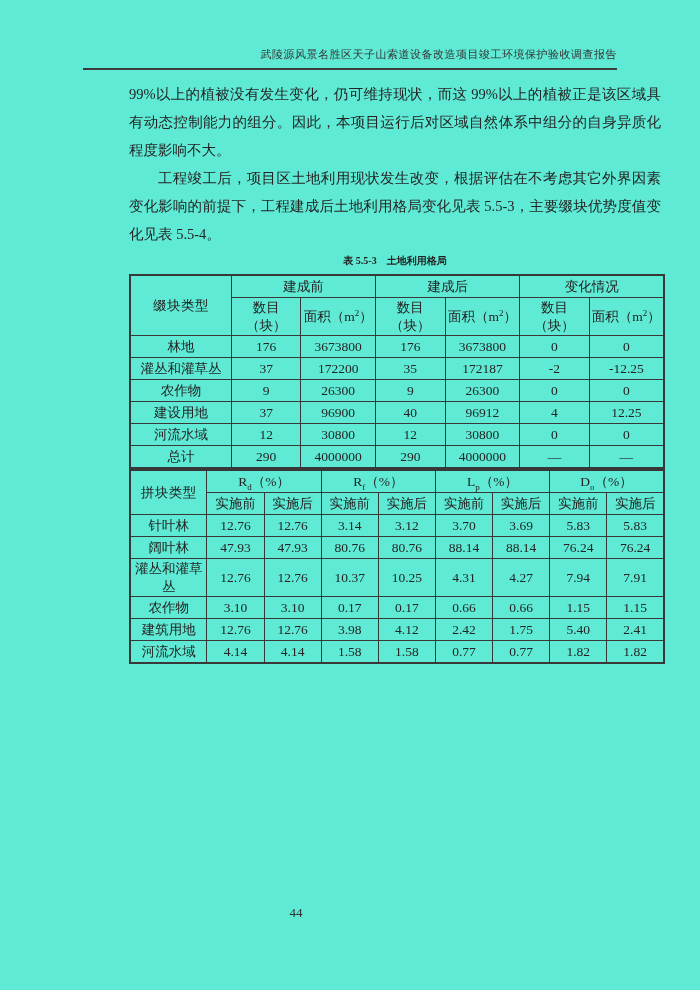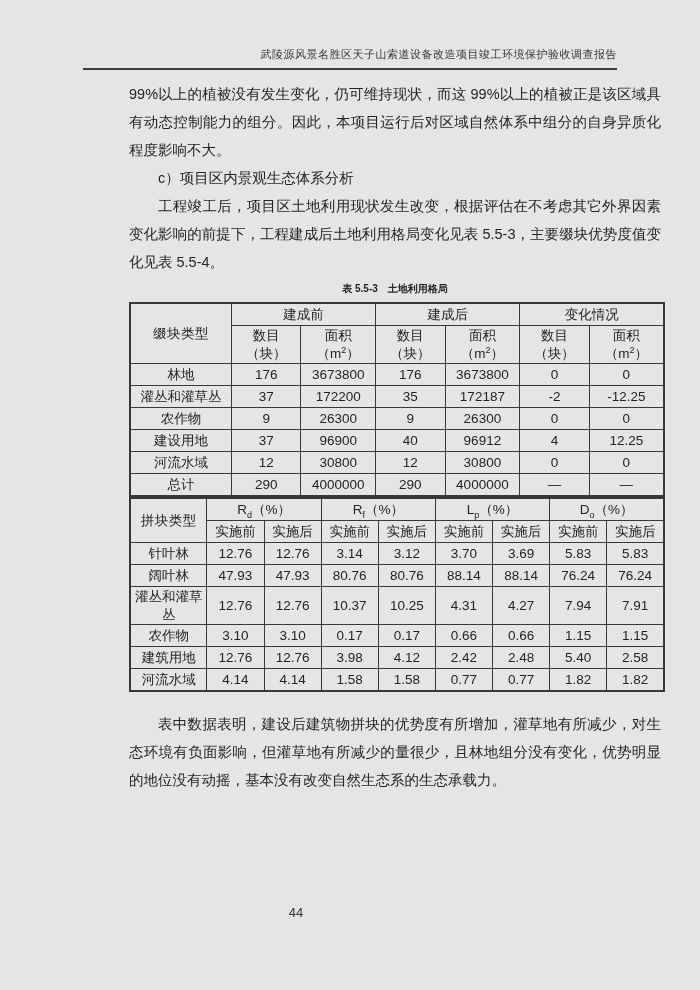--- a/index.html
+++ b/index.html
@@ -1,19 +1,19 @@
 <!DOCTYPE html>
 <html><head>
 <meta charset="utf-8">
 <style>
   html,body { margin:0; padding:0; }
   body { width:700px; height:990px; background:#ffffff; }
   .page {
-    position:relative; width:700px; height:990px; background:#e5e5e5;
-    font-family:Liberation Sans, sans-serif; color:#242424;
+    position:relative; width:700px; height:990px; background:#5eead4;
+    font-family:Liberation Serif, serif; color:#242424;
     overflow:hidden;
   }
   .header-title {
     position:absolute; top:47px; right:83px;
     font-size:11px; color:#353535; letter-spacing:0.5px; white-space:nowrap;
   }
   .header-rule {
     position:absolute; top:68px; left:83px; width:534px; height:2px;
     background:#3c3c3c;
   }
@@ -51,21 +51,20 @@
 <body>
 
 <div class="page">
 
   <div class="header-title">武陵源风景名胜区天子山索道设备改造项目竣工环境保护验收调查报告</div>
   <div class="header-rule"></div>
 
   <div class="content">
 
     <p>99%以上的植被没有发生变化，仍可维持现状，而这 99%以上的植被正是该区域具有动态控制能力的组分。因此，本项目运行后对区域自然体系中组分的自身异质化程度影响不大。</p>
-    <p class="indent">c）项目区内景观生态体系分析</p>
     <p class="indent">工程竣工后，项目区土地利用现状发生改变，根据评估在不考虑其它外界因素变化影响的前提下，工程建成后土地利用格局变化见表 5.5-3，主要缀块优势度值变化见表 5.5-4。</p>
 
     <p class="table-title tt1">表 5.5-3　土地利用格局</p>
 
     <table class="doc">
       <colgroup>
         <col style="width:19%">
           <col style="width:13%">
           <col style="width:14%">
         <col style="width:13%">
@@ -220,37 +219,36 @@
         <td>1.15</td>
         <td>1.15</td>
       </tr>
       <tr>
         <td>建筑用地</td>
         <td>12.76</td>
         <td>12.76</td>
         <td>3.98</td>
         <td>4.12</td>
         <td>2.42</td>
-        <td>2.48</td>
+        <td>1.75</td>
         <td>5.40</td>
-        <td>2.58</td>
+        <td>2.41</td>
       </tr>
       <tr>
         <td>河流水域</td>
         <td>4.14</td>
         <td>4.14</td>
         <td>1.58</td>
         <td>1.58</td>
         <td>0.77</td>
         <td>0.77</td>
         <td>1.82</td>
         <td>1.82</td>
       </tr>
     </tbody>
       </table>
 
-    <p class="indent p-after-table">表中数据表明，建设后建筑物拼块的优势度有所增加，灌草地有所减少，对生态环境有负面影响，但灌草地有所减少的量很少，且林地组分没有变化，优势明显的地位没有动摇，基本没有改变自然生态系的生态承载力。</p>
 
   </div>
 
   <div class="page-number">44</div>
 
 </div>
 
 </body></html>

